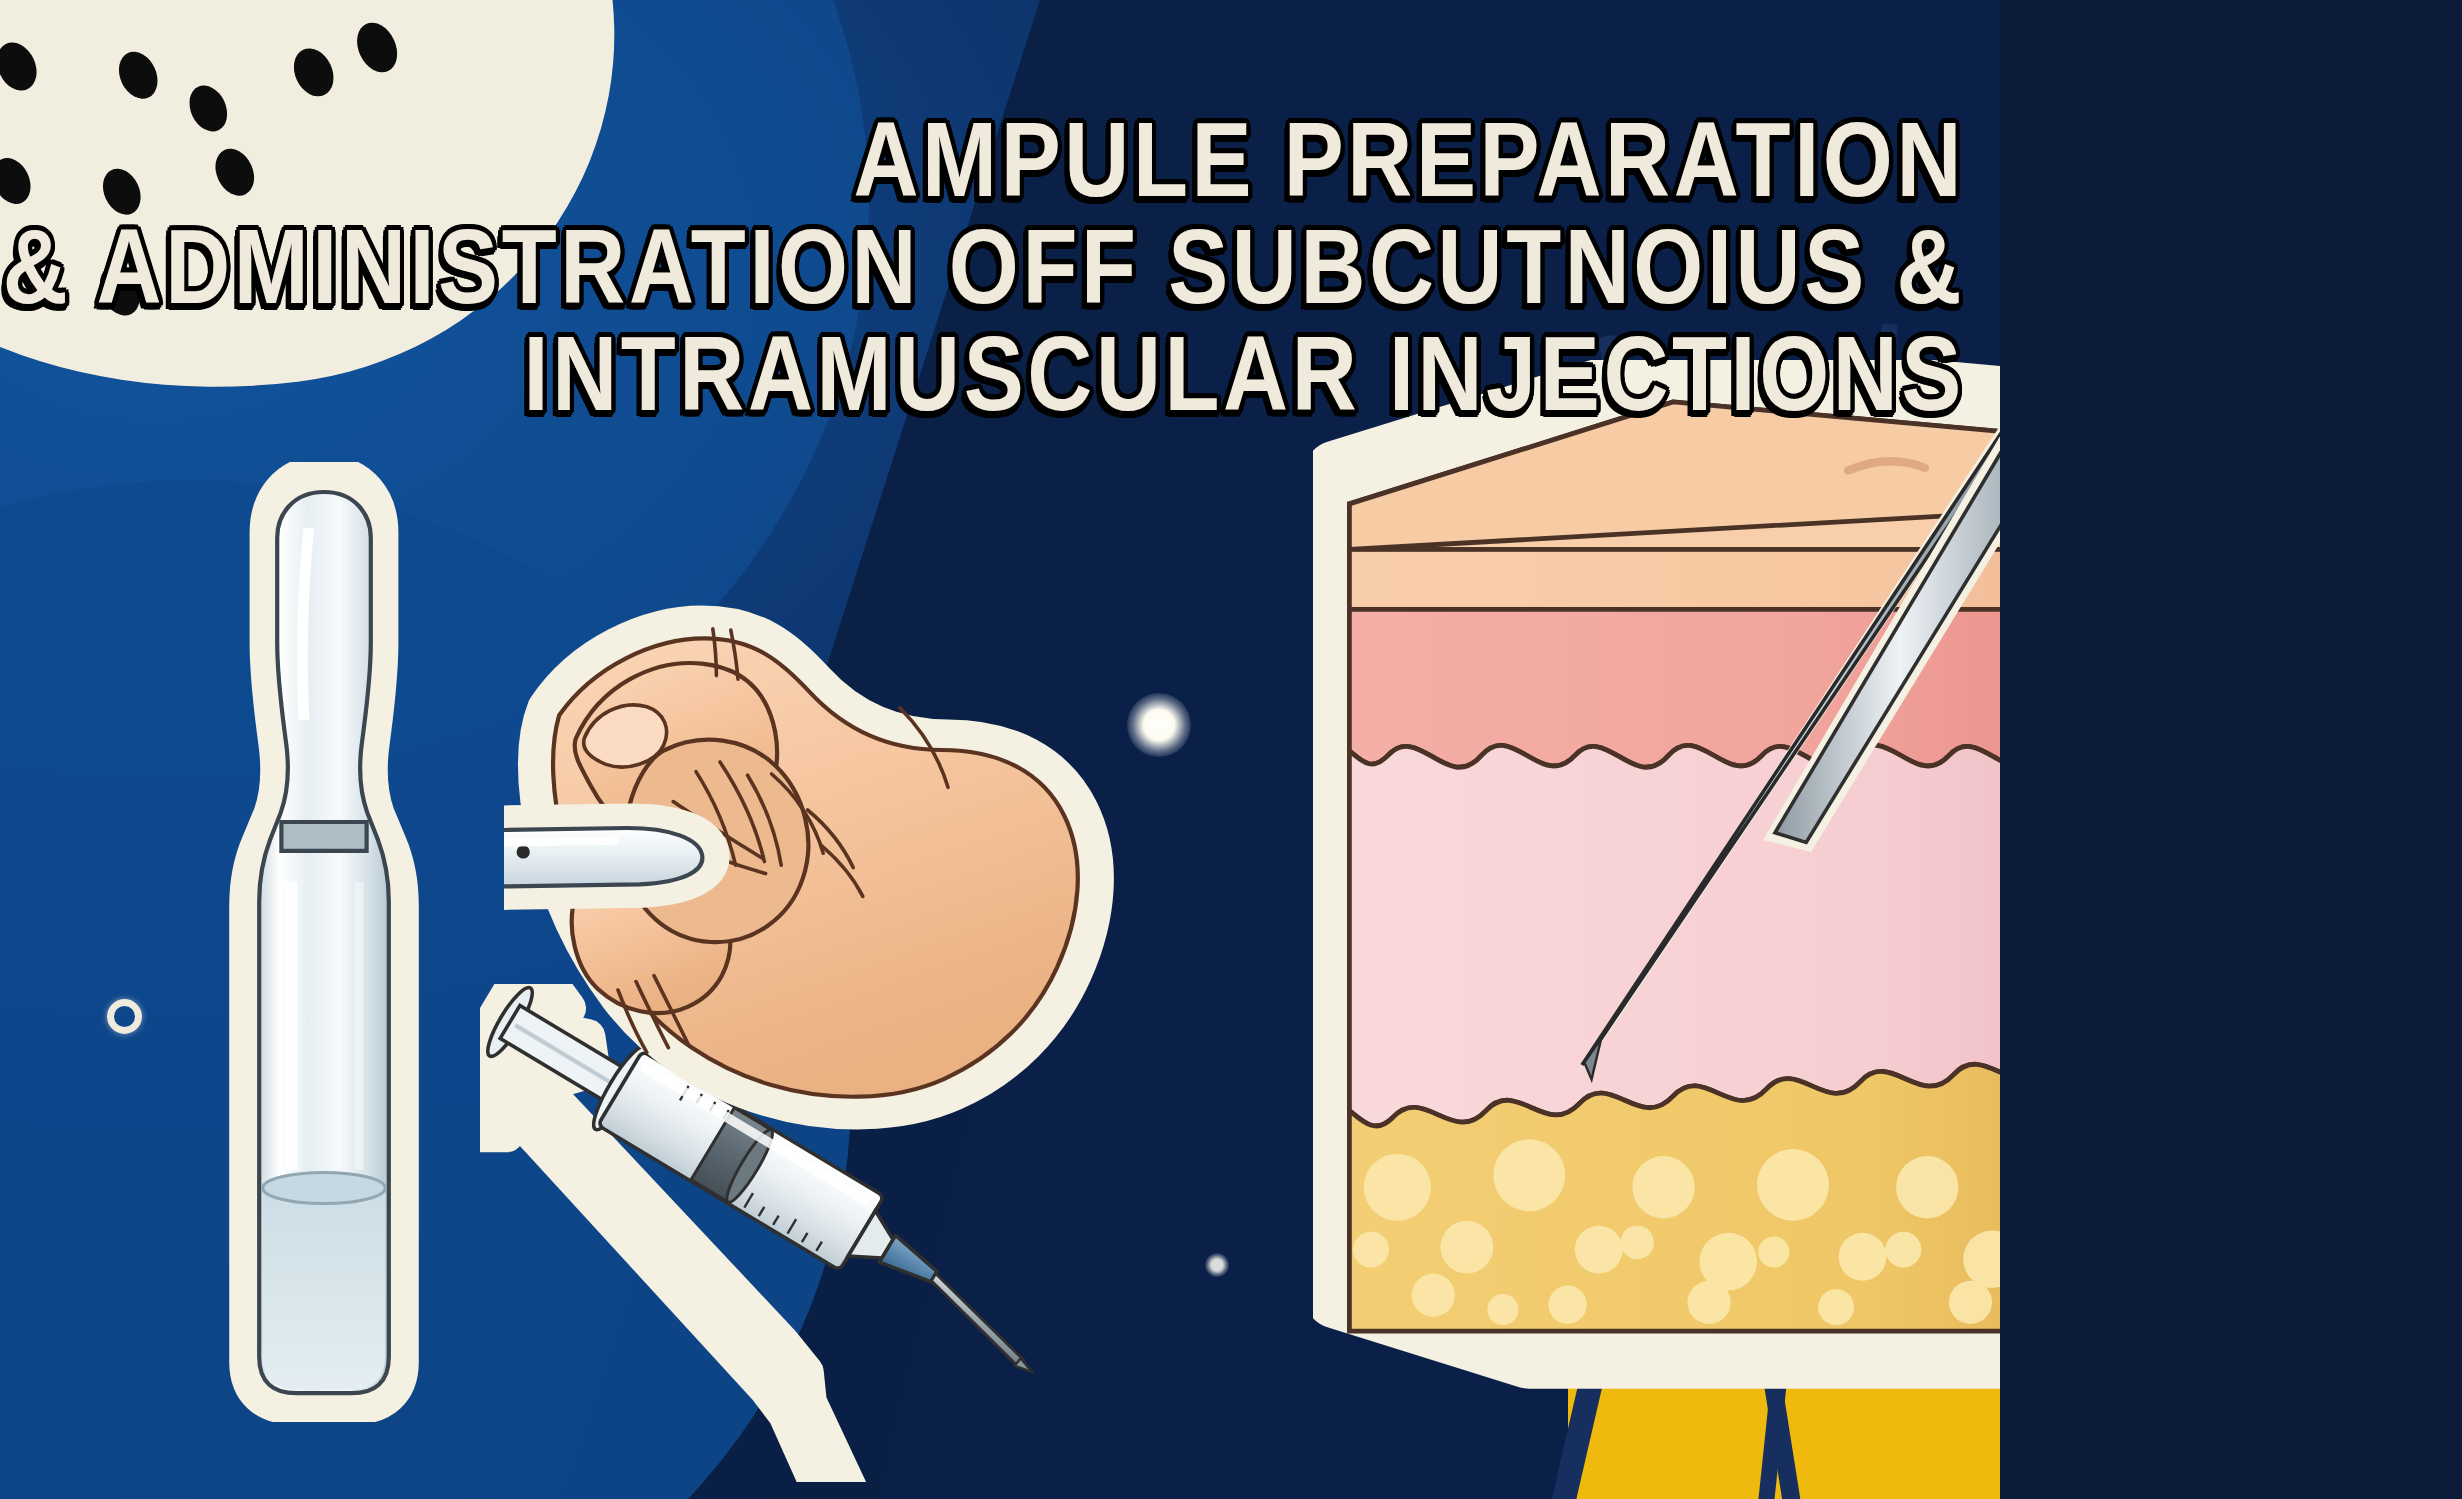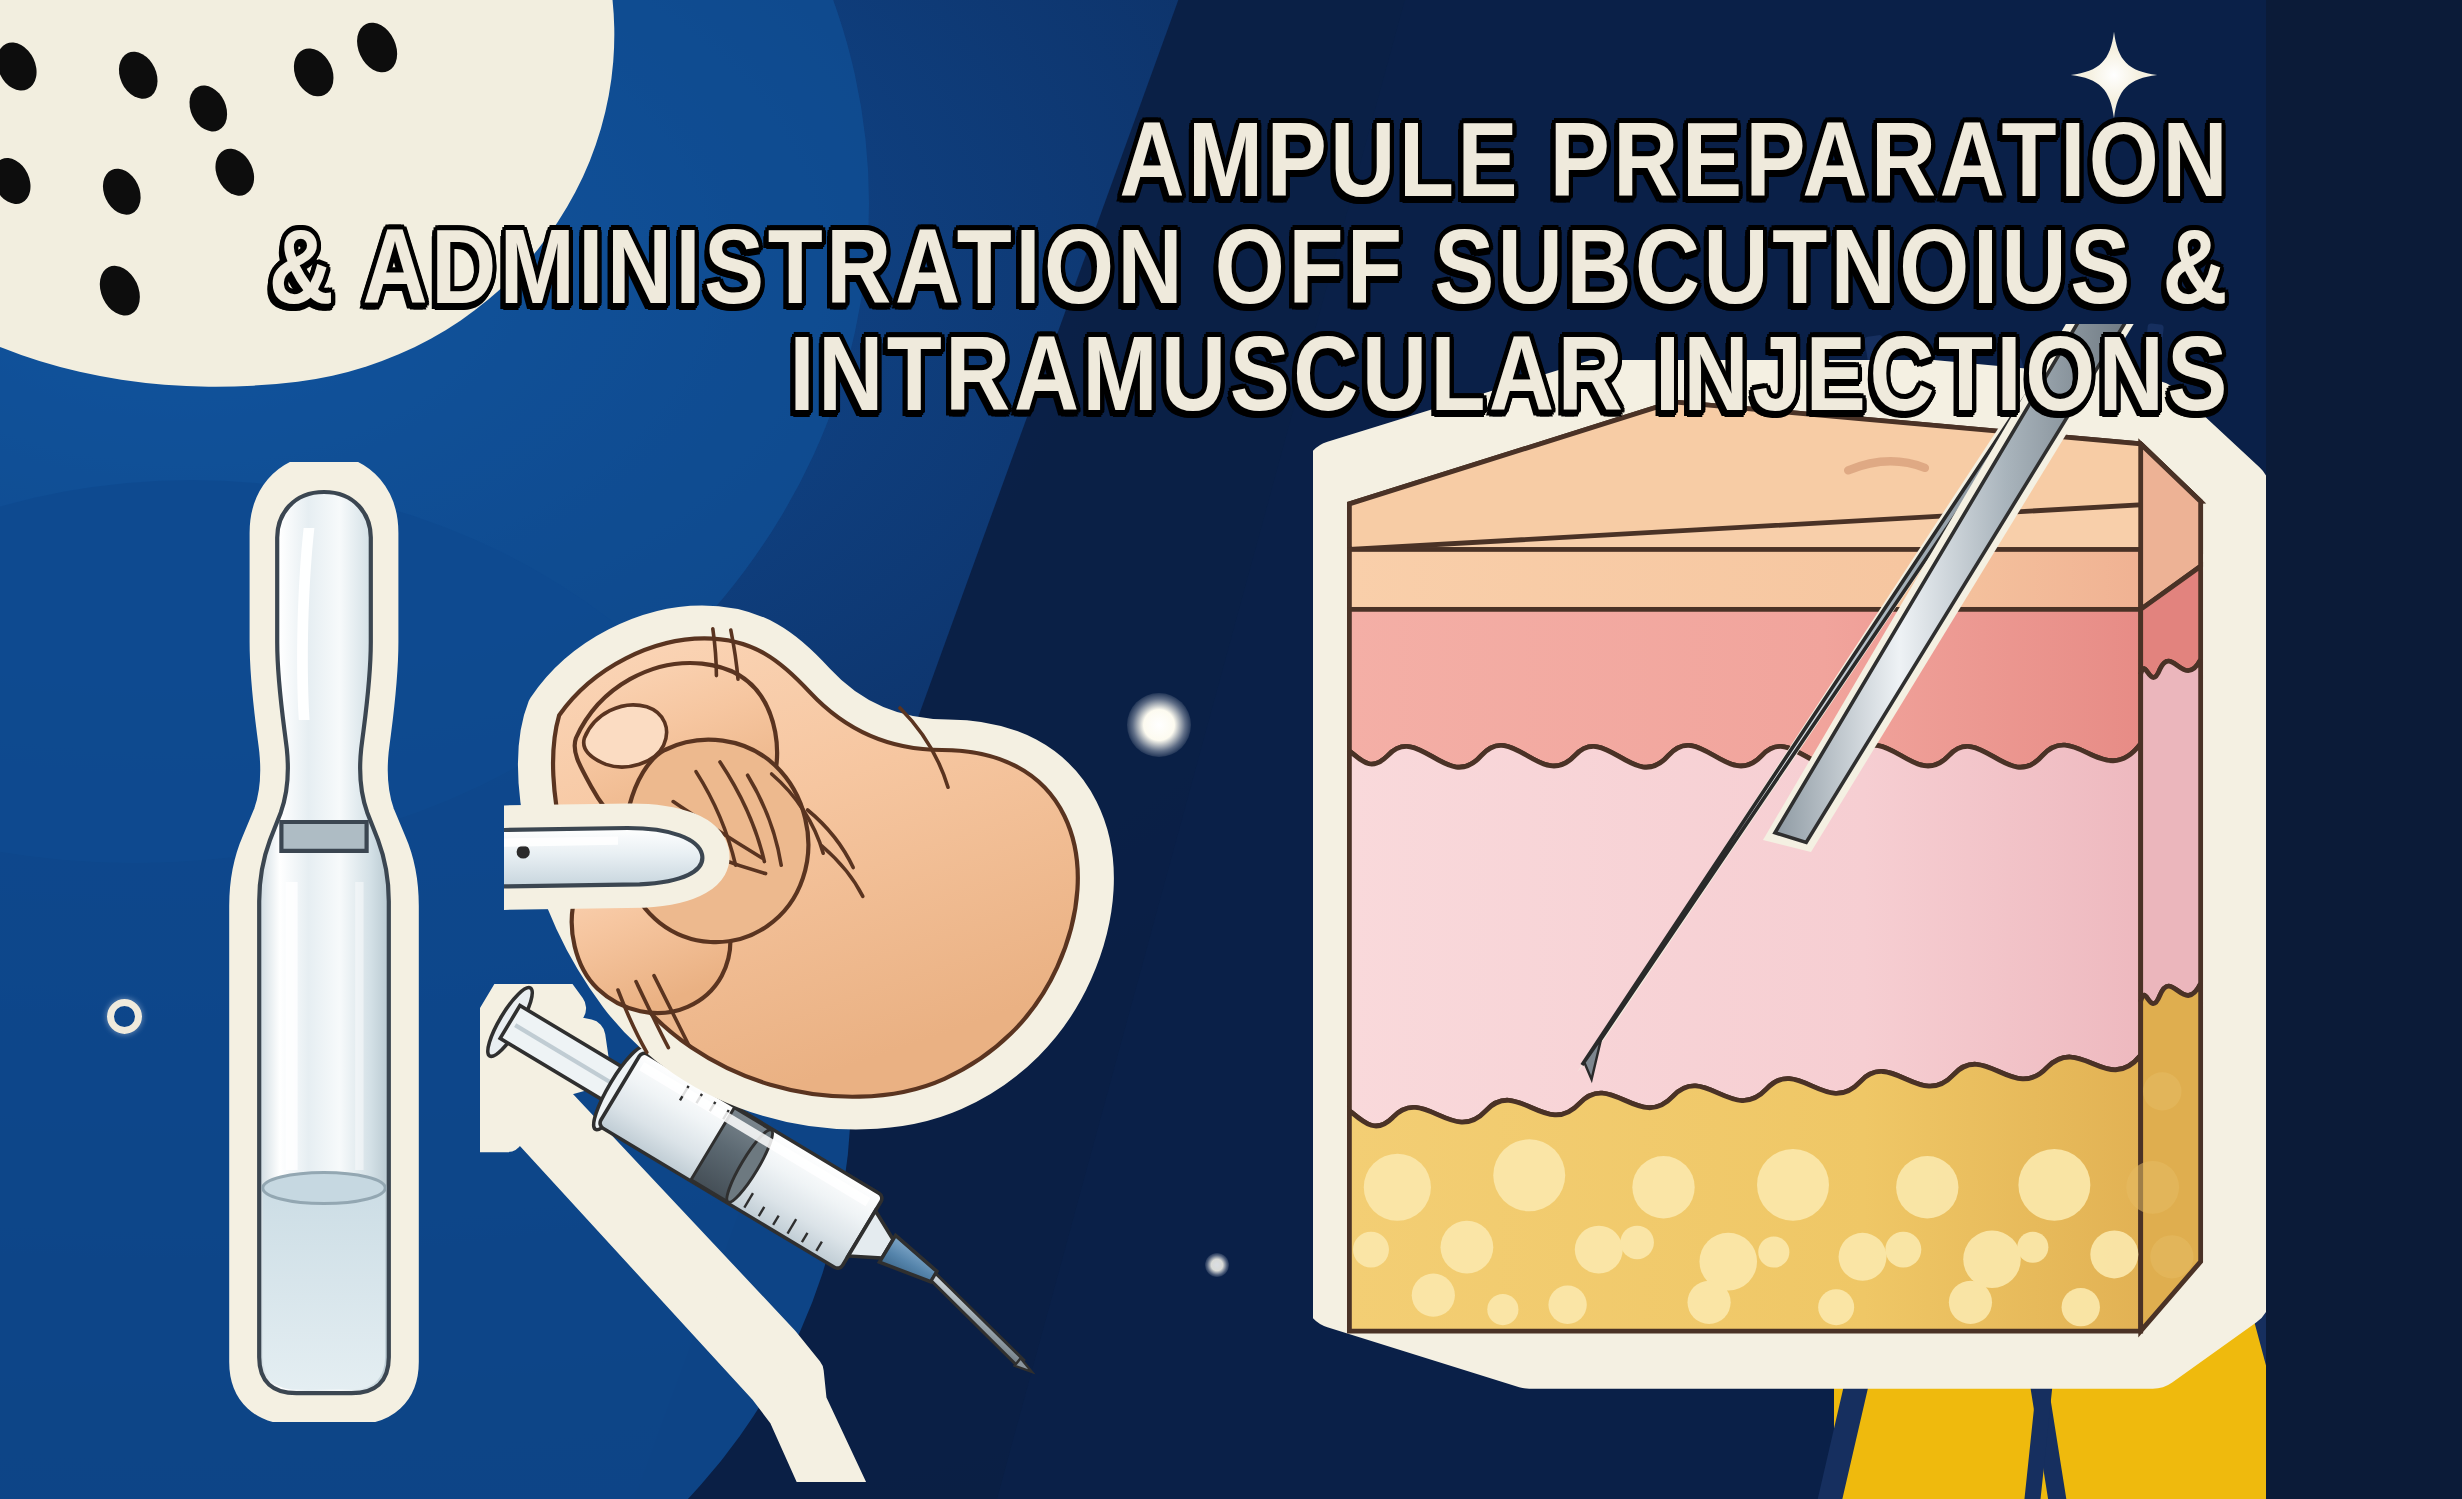--- a/index.html
+++ b/index.html
@@ -2,21 +2,21 @@
 <html style="font-size:9.6px"><head>
 <meta charset="utf-8">
 <title>Ampule Preparation</title>
 <style>
   * { margin:0; padding:0; box-sizing:border-box; }
   html,body { background:#0b1b38; }
   body { font-family:"Liberation Sans", sans-serif; }
 
   #poster {
     position:relative;
-    width:2266px; height:1499px;
+    width:2000px; height:1499px;
     overflow:hidden;
     background:#0d2a5c;
   }
 
   
   .bg-base{
     position:absolute; inset:0;
     background:
       radial-gradient(120% 110% at 8% 18%, #12529c 0%, #0f4182 22%, #0d2f63 48%, #0a2149 72%, #081a3a 100%);
   }

